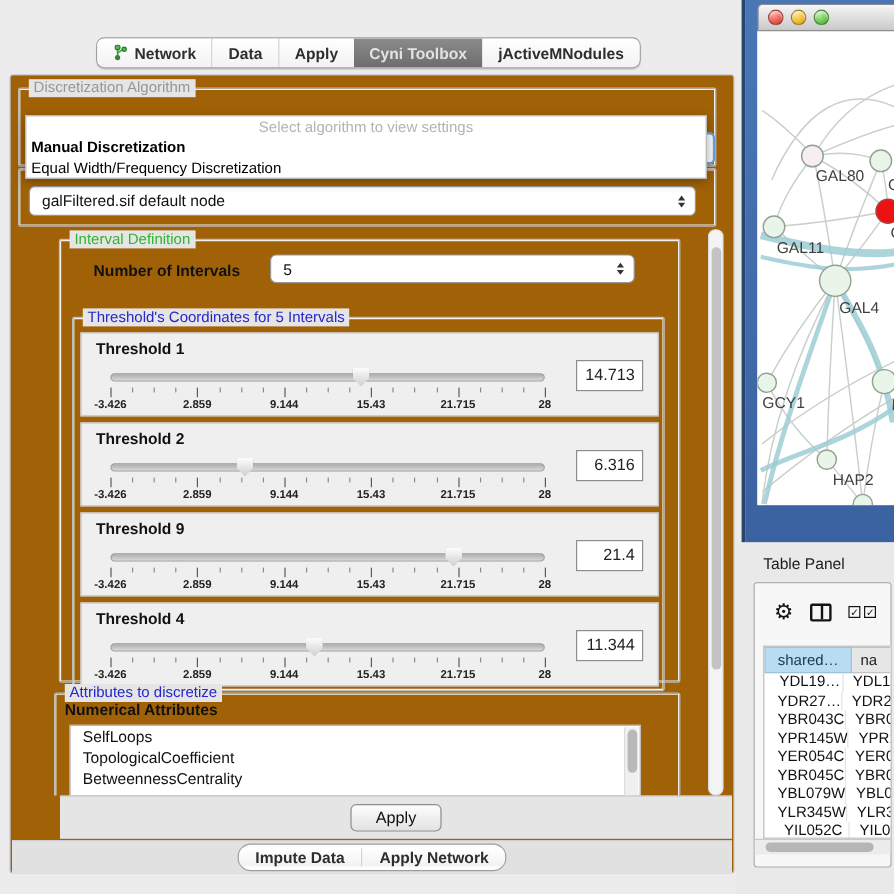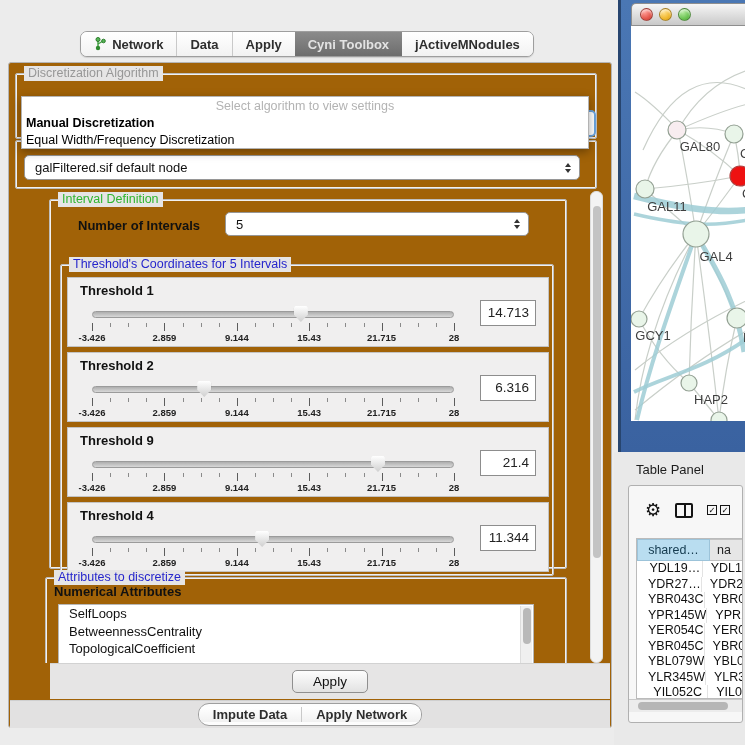--- a/index.html
+++ b/index.html
@@ -376,22 +376,22 @@
             </div>
         </div>
       </div>
 
       <div class="group" style="left:30px;top:386px;width:522px;height:120px;">
         <span class="group-title t-blue">Attributes to discretize</span>
         <span class="bold-label" style="left:8px;top:6px;">Numerical Attributes</span>
         <div class="attr-list" style="left:12px;top:26px;width:476px;height:88px;">
           <div>
               <div class="attr-item">SelfLoops</div>
+              <div class="attr-item">TopologicalCoefficient</div>
               <div class="attr-item">BetweennessCentrality</div>
-              <div class="attr-item">TopologicalCoefficient</div>
             </div>
           <div class="list-scroll">
             <div class="thumb-v"></div>
           </div>
         </div>
       </div>
     </div>
 
     <div class="vscroll">
       <div class="thumb-v"></div>

